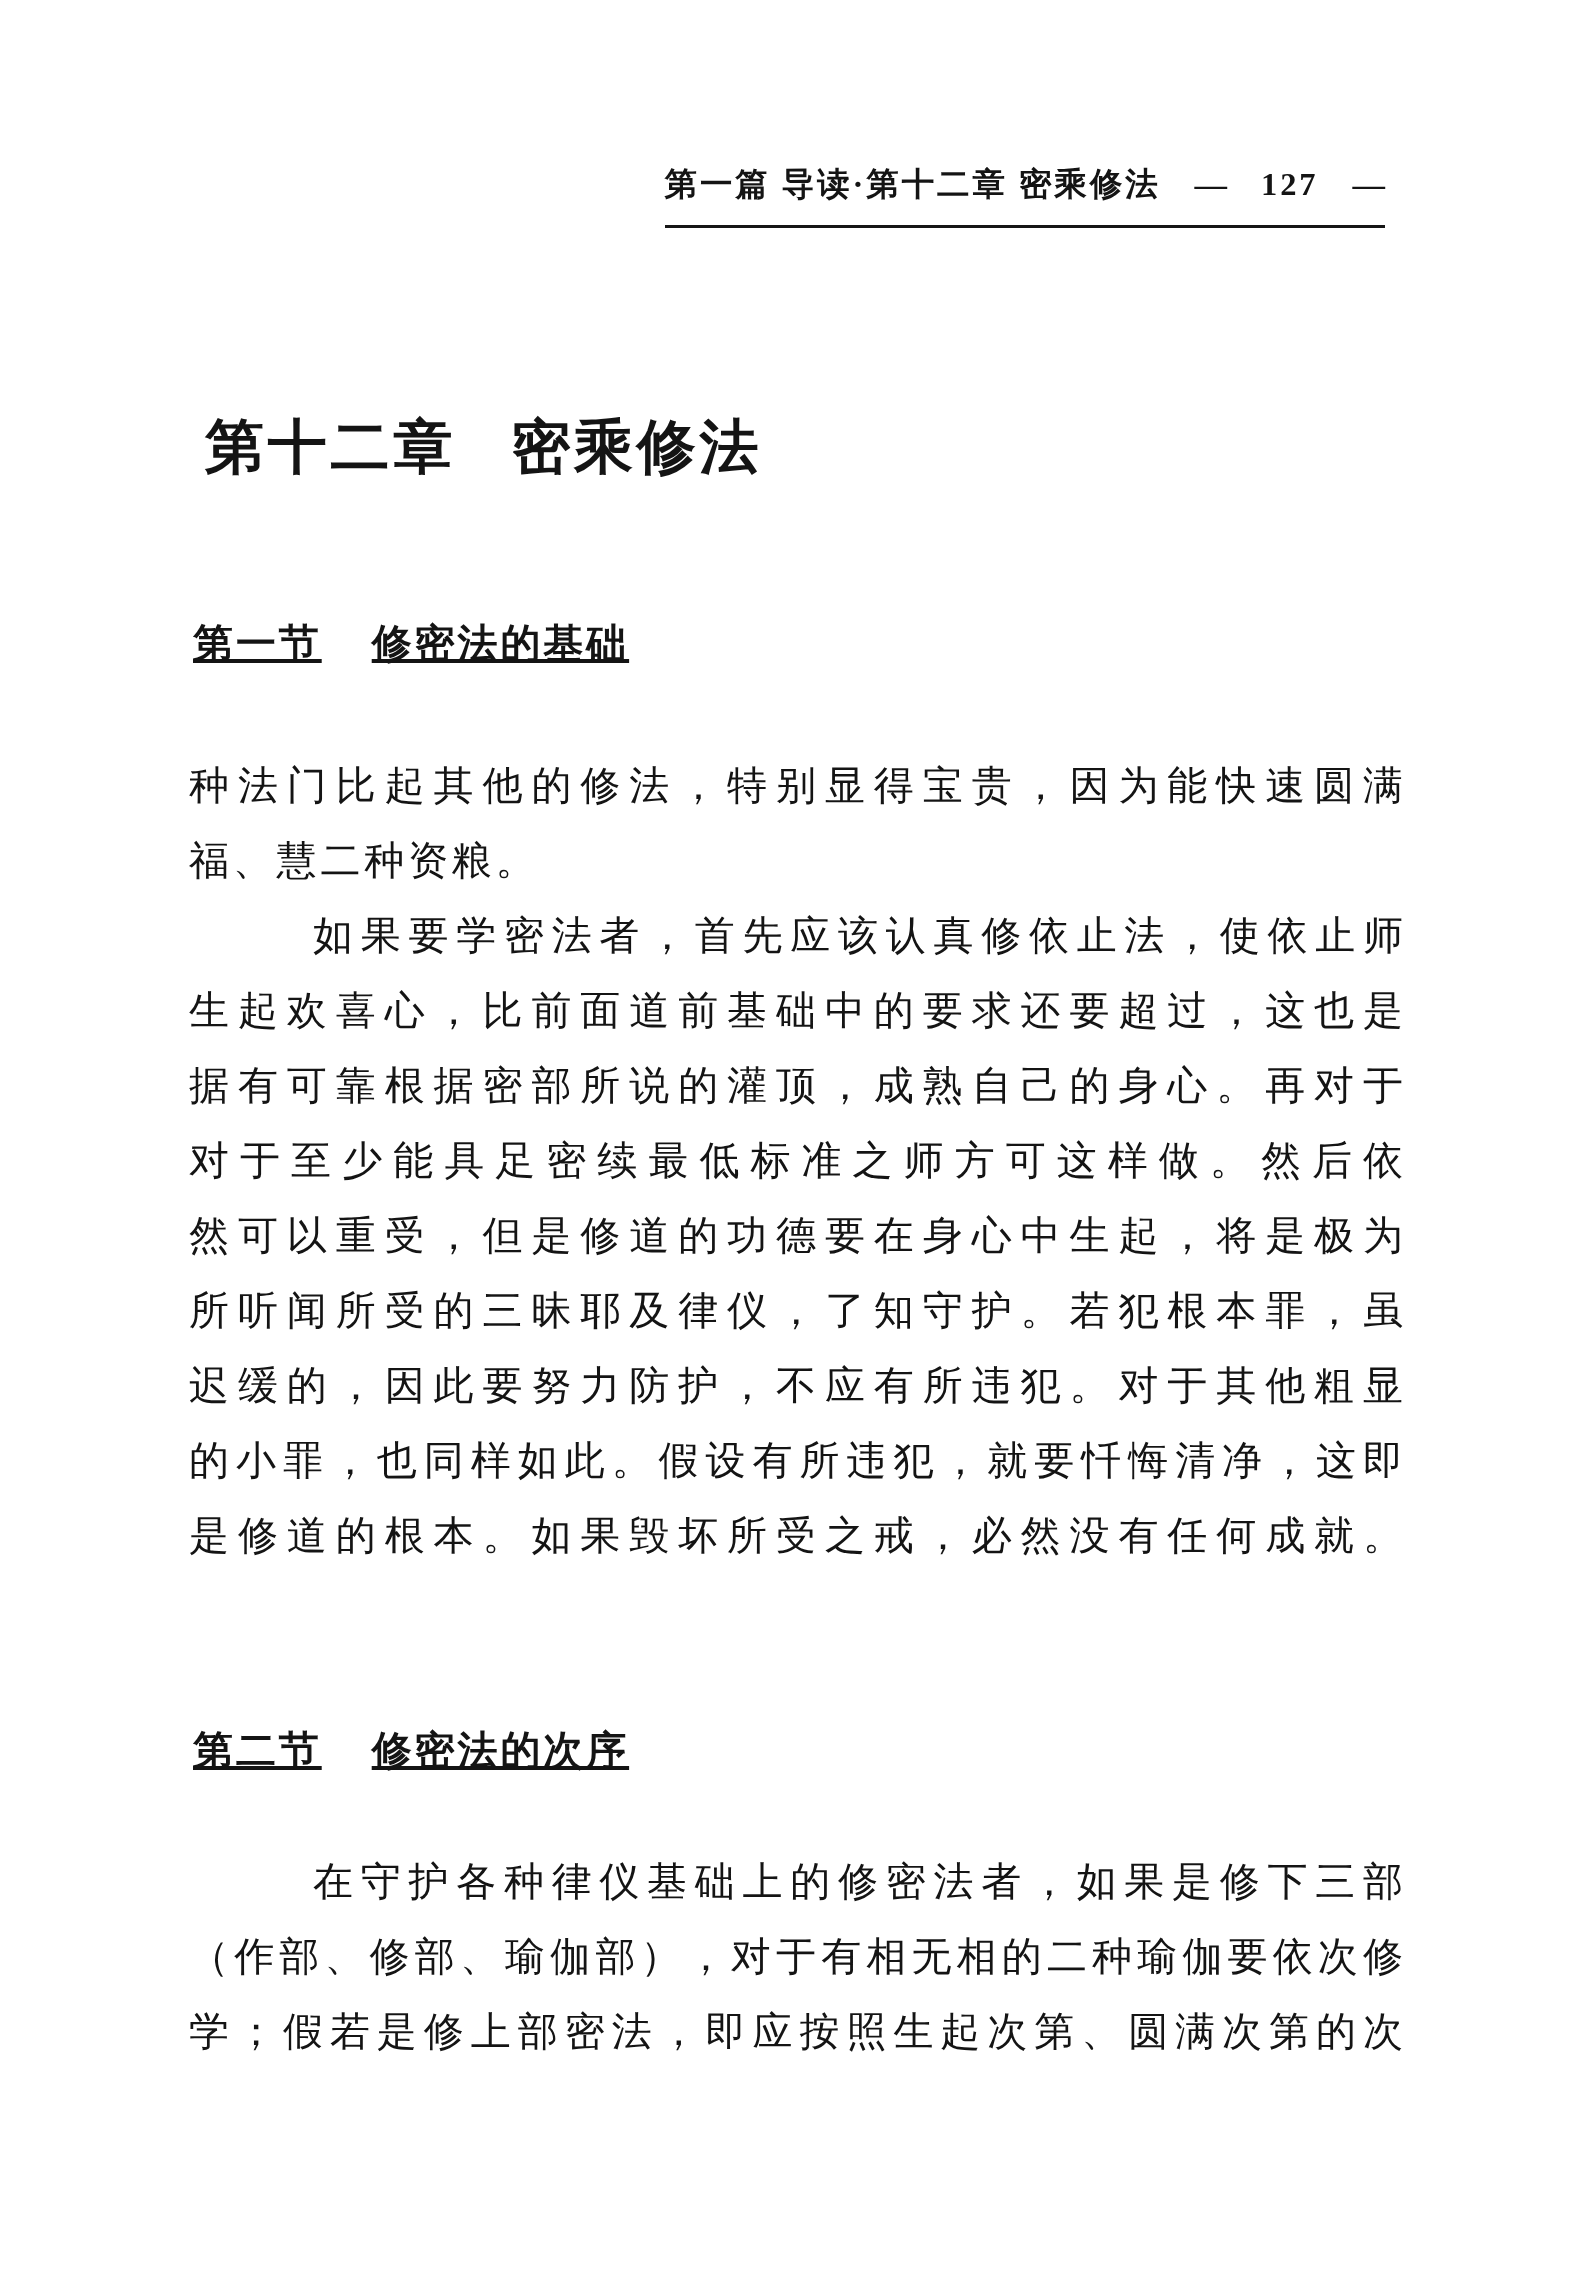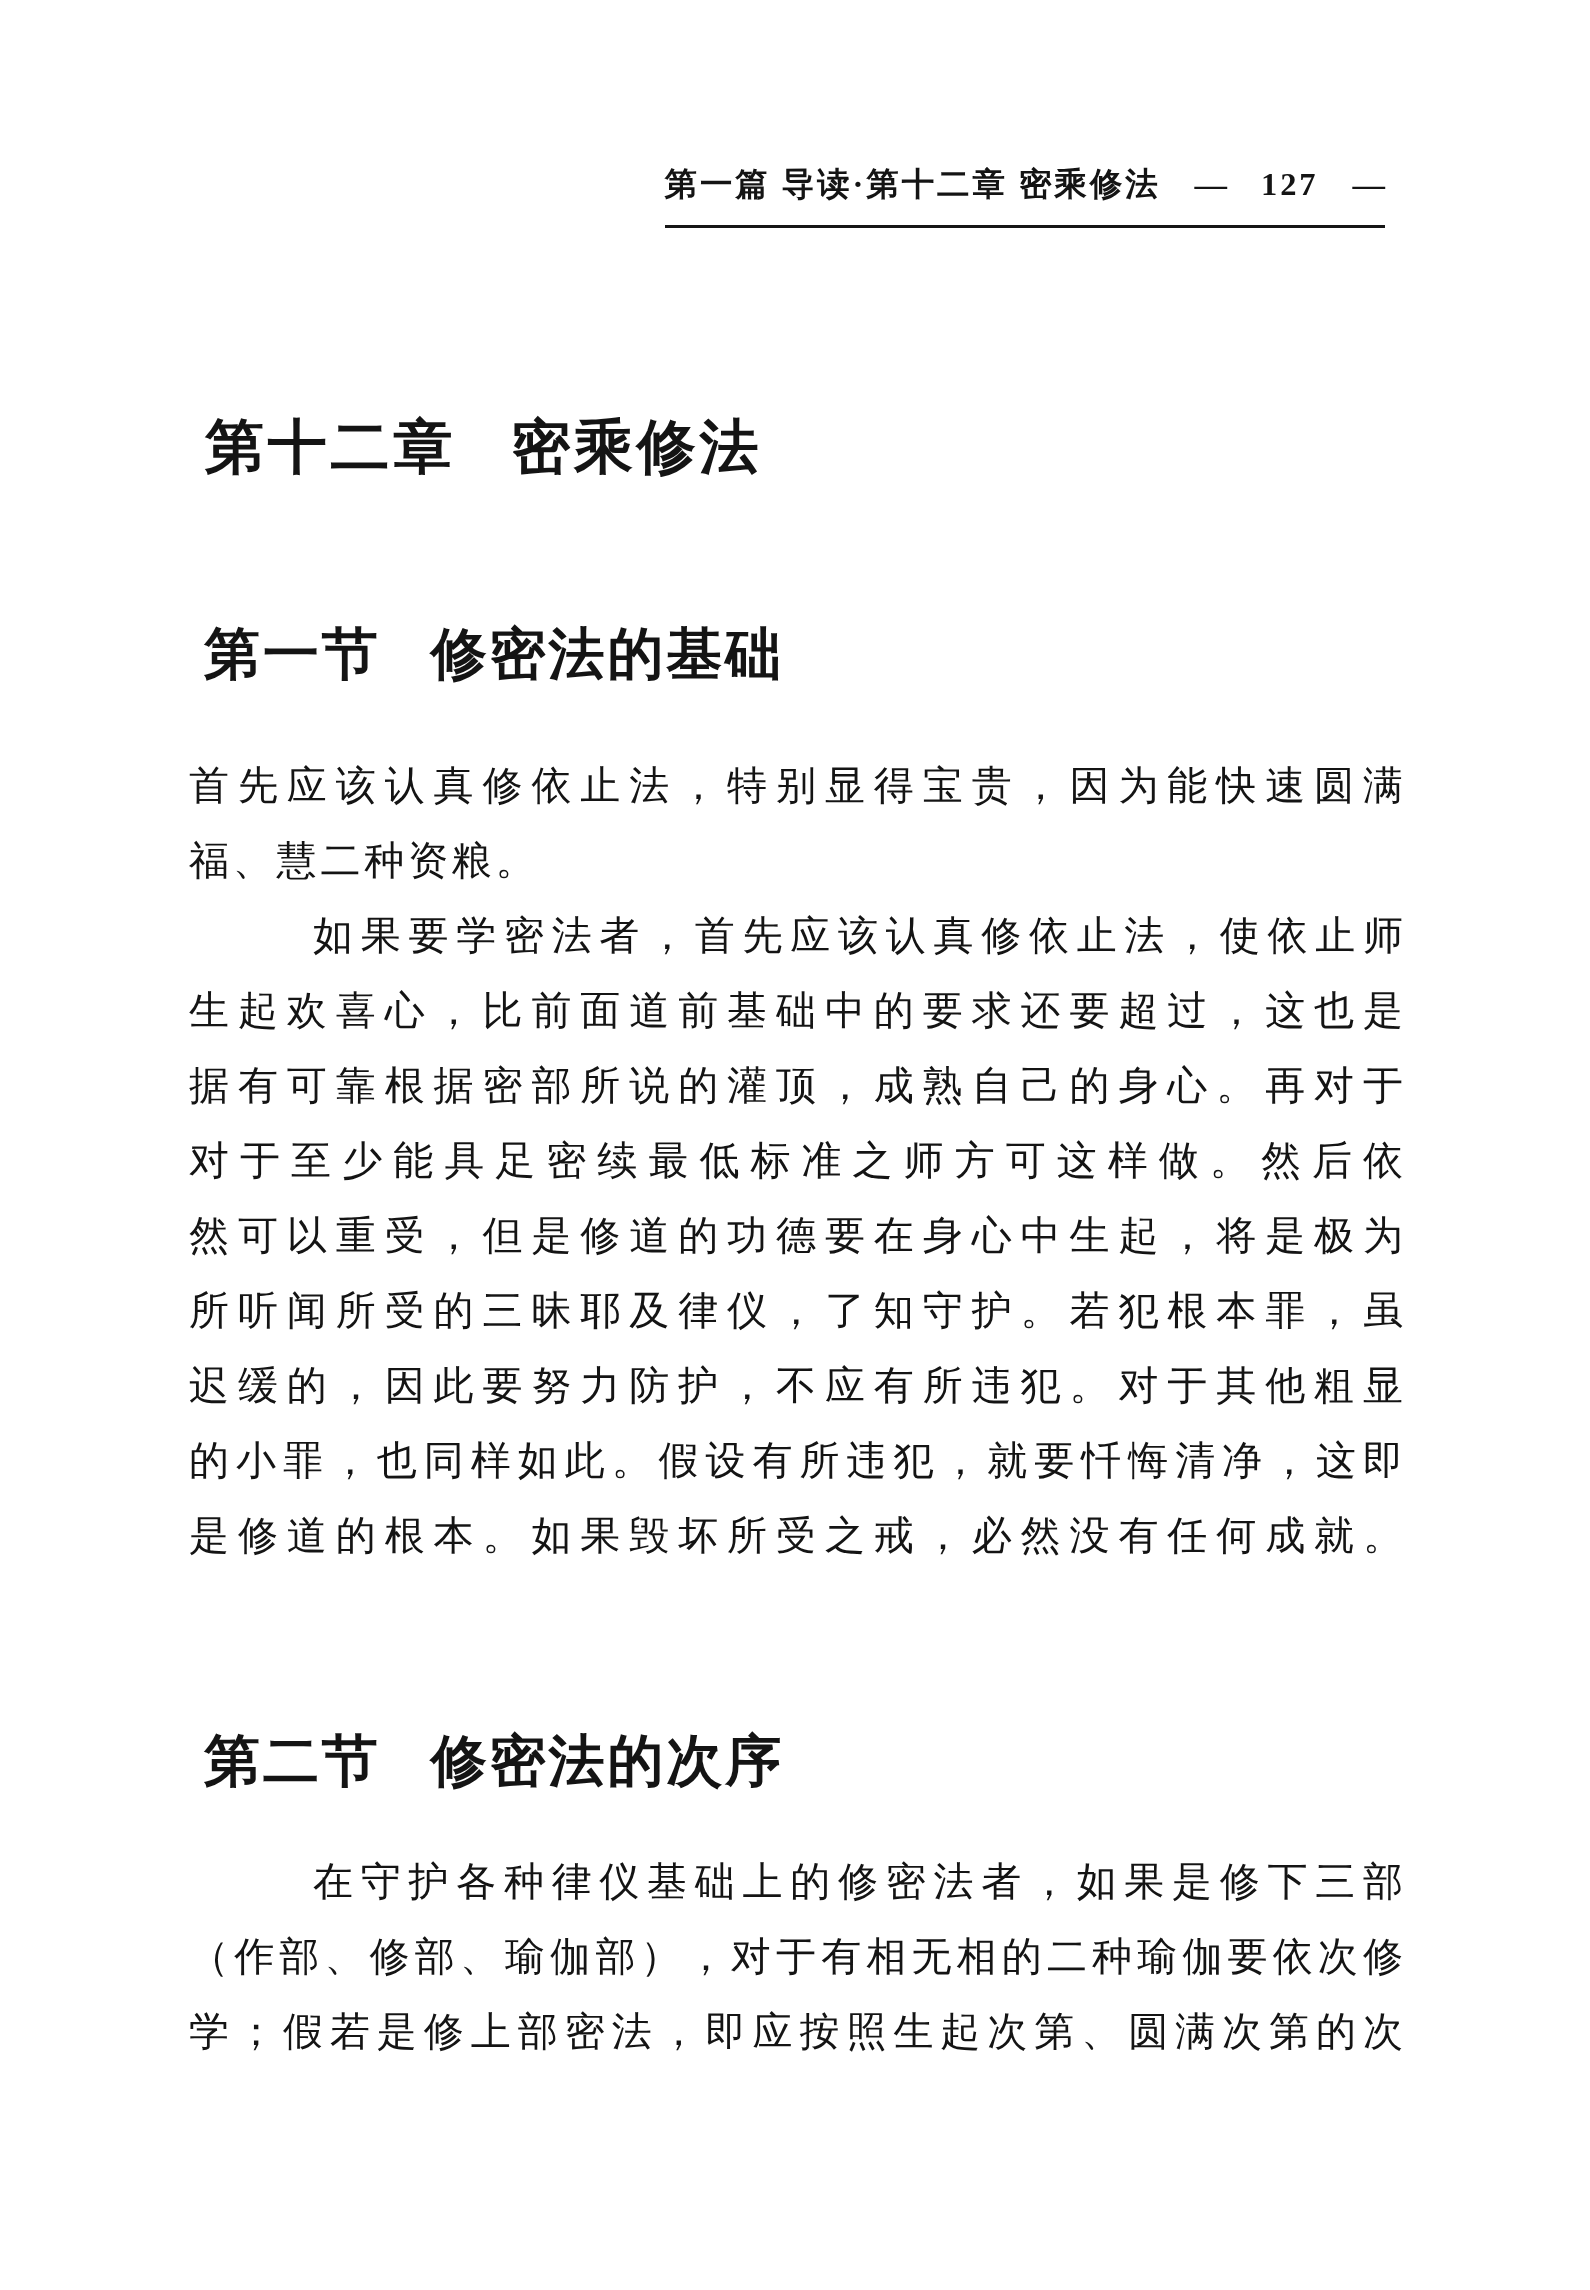--- a/index.html
+++ b/index.html
@@ -44,26 +44,27 @@
     line-height: 67px;
     letter-spacing: 3.8px;
     white-space: nowrap;
   }
   .chapter-title .h-gap { margin-right: 55px; }
 
   
   .section-heading {
     position: absolute;
     left: 189px;
-    margin: 15px;
-    font-size: 56px;
+    margin: 4px;
+    font-size: 40px;
     font-weight: 700;
     line-height: 59px;
     letter-spacing: 2.9px;
     white-space: nowrap;
+    text-decoration: underline;
   }
   .section-heading .h-gap { margin-right: 50px; }
   #section-heading-1 { top: 610px; }
   #section-heading-2 { top: 1717px; }
 
   
   .body-block {
     position: absolute;
     left: 189px;
     width: 1214px;
@@ -102,21 +103,21 @@
       <span class="hn">127</span>
       <span class="hd">—</span>
     </div>
   </header>
 
   <h1 class="chapter-title"><span class="h-gap">第十二章</span><span>密乘修法</span></h1>
 
   <h2 class="section-heading" id="section-heading-1"><span class="h-gap">第一节</span><span>修密法的基础</span></h2>
 
   <div class="body-block" id="body-block-1">
-    <div class="line">首先应该认真修依止法，特别显得宝贵，因为能快速圆满</div>
+    <div class="line">种法门比起其他的修法，特别显得宝贵，因为能快速圆满</div>
     <div class="line end">福、慧二种资粮。</div>
     <div class="line indent">如果要学密法者，首先应该认真修依止法，使依止师</div>
     <div class="line">生起欢喜心，比前面道前基础中的要求还要超过，这也是</div>
     <div class="line">据有可靠根据密部所说的灌顶，成熟自己的身心。再对于</div>
     <div class="line">对于至少能具足密续最低标准之师方可这样做。然后依</div>
     <div class="line">然可以重受，但是修道的功德要在身心中生起，将是极为</div>
     <div class="line">所听闻所受的三昧耶及律仪，了知守护。若犯根本罪，虽</div>
     <div class="line">迟缓的，因此要努力防护，不应有所违犯。对于其他粗显</div>
     <div class="line">的小罪，也同样如此。假设有所违犯，就要忏悔清净，这即</div>
     <div class="line">是修道的根本。如果毁坏所受之戒，必然没有任何成就。</div>

